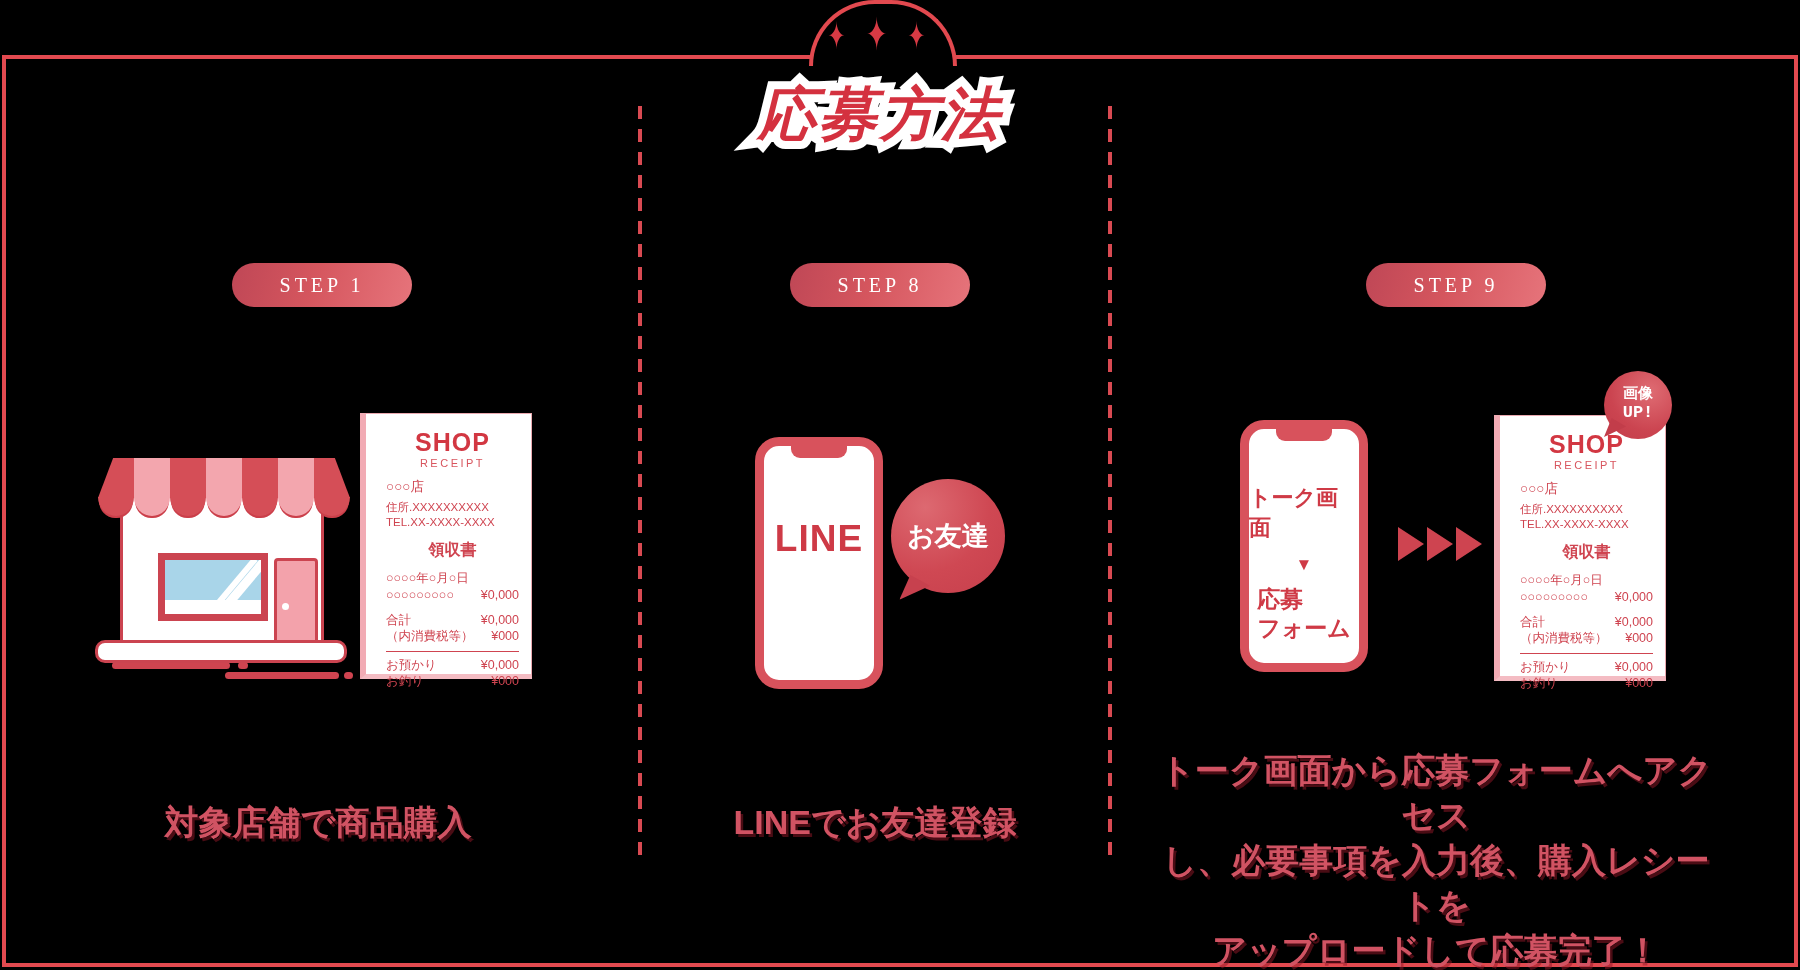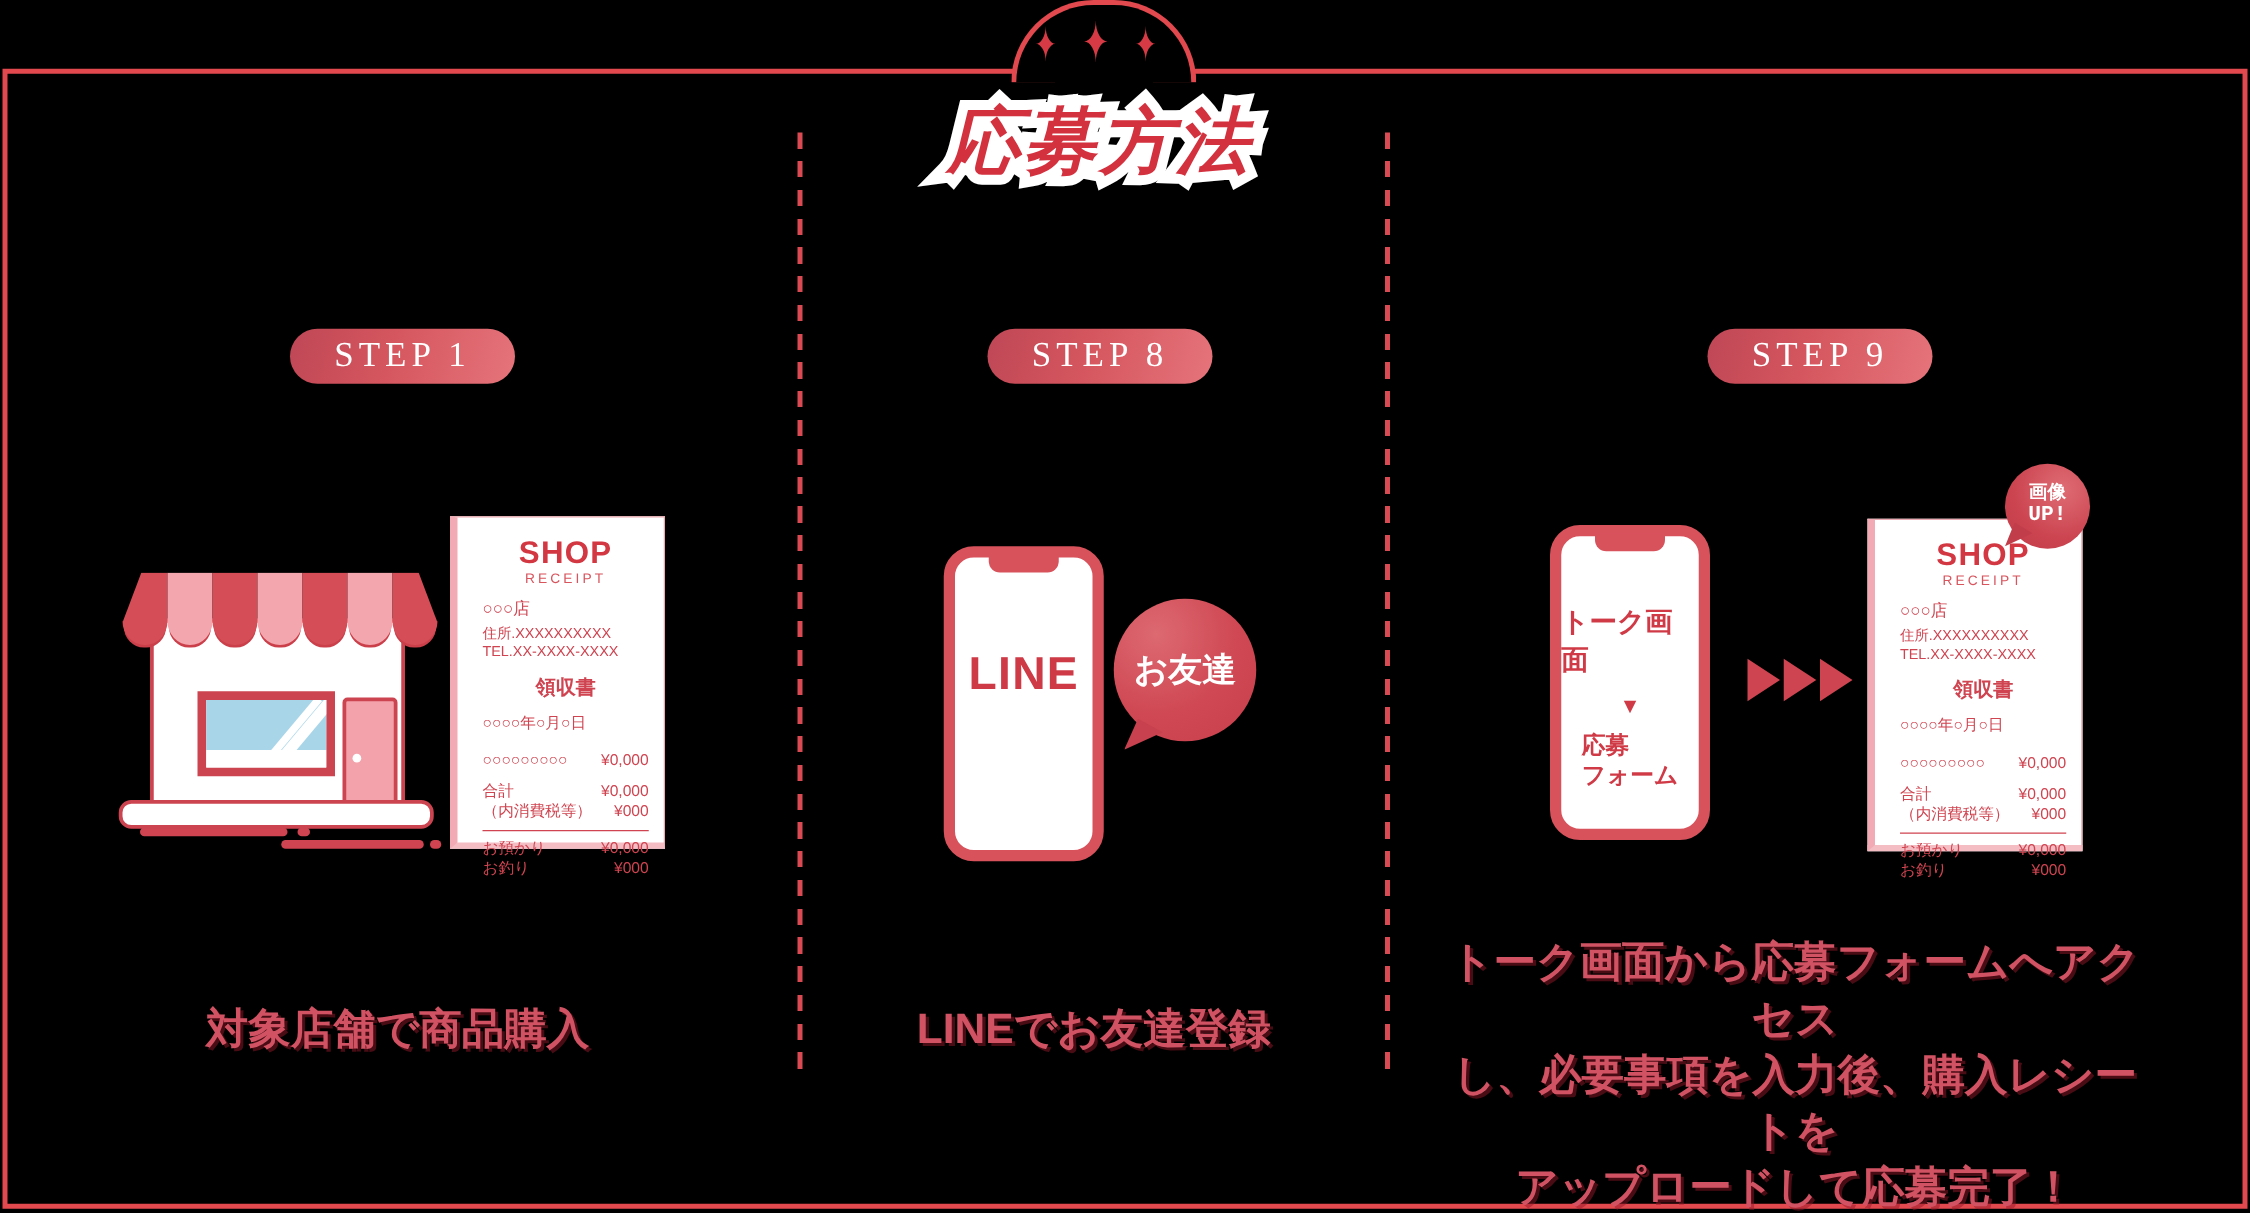--- a/index.html
+++ b/index.html
@@ -26,21 +26,21 @@
   .title-fill{color:#d4313f;}
 
   
   .vdash{position:absolute;top:106px;height:756px;width:4px;
          background:repeating-linear-gradient(to bottom,#d94a52 0 13px,transparent 13px 23px);}
 
   
   .badge{position:absolute;top:263px;width:180px;height:44px;border-radius:22px;
          background:linear-gradient(105deg,#bf4756 0%,#d5565e 45%,#e6747b 100%);
          color:#fff;display:flex;align-items:center;justify-content:center;
-         font-family:"Liberation Serif",serif;font-size:28px;letter-spacing:4px;}
+         font-family:"Liberation Serif",serif;font-size:20px;letter-spacing:4px;}
 
   
   .caption{position:absolute;font-size:34px;font-weight:800;color:#d15363;text-align:center;
            text-shadow:2.5px 2.5px 0 rgba(148,24,40,.5);}
   .caption3{line-height:45px;}
 
   
   .shop{position:absolute;left:98px;top:455px;width:252px;height:230px;}
   .shop-body{position:absolute;left:22px;top:40px;width:198px;height:148px;background:#fff;
              border:3px solid #cb4450;}
@@ -70,37 +70,37 @@
 
   
   .receipt{position:absolute;width:172px;height:266px;background:#fff;box-sizing:border-box;
            border:1.5px solid #eaa9b0;border-left:6px solid #f2abb4;border-bottom:5px solid #f4bcc3;
            padding:12px 12px 0 20px;color:#cf4450;}
   .r-shop{text-align:center;font-size:25px;font-weight:bold;color:#d23742;letter-spacing:1px;line-height:1;margin-top:4px;}
   .r-receipt{text-align:center;font-size:11px;letter-spacing:2.5px;color:#d8555e;margin:2px 0 9px;}
   .r-store{font-size:13.5px;margin-bottom:4px;}
   .r-addr,.r-tel{font-size:11.5px;line-height:1.3;}
   .r-title{text-align:center;font-size:16px;font-weight:bold;margin:10px 0 9px;}
-  .r-date{font-size:12.5px;margin-bottom:13px;}
+  .r-date{font-size:12.5px;}
   .r-row{display:flex;justify-content:space-between;font-size:12.5px;line-height:1.3;}
   .r-gap{margin-top:9px;}
   .r-sep{border-top:1.5px solid #cf4450;margin:6px 0 5px;}
 
   
   .phone{position:absolute;width:110px;height:234px;background:#fff;
          border:9px solid #d8525c;border-radius:24px;}
   .notch{position:absolute;top:-2px;left:50%;transform:translateX(-50%);
          width:56px;height:14px;background:#d8525c;border-radius:0 0 9px 9px;}
   .line-label{position:absolute;top:72px;width:100%;text-align:center;
               font-size:37px;font-weight:bold;color:#ce3a46;letter-spacing:1px;}
   .p3-screen{position:absolute;top:54px;width:100%;display:flex;flex-direction:column;
              align-items:center;color:#cf3a46;font-weight:bold;}
   .p3-l1{font-size:22px;}
   .p3-arrow{font-size:17px;margin:12px 0 10px;}
-  .p3-l2{font-size:19px;line-height:1.25;}
+  .p3-l2{font-size:23px;line-height:1.25;}
 
   
   .bubble{position:absolute;left:891px;top:479px;width:114px;height:114px;border-radius:50%;
           background:radial-gradient(circle at 30% 25%,#dd6971 0%,#cf4853 55%,#c63f4c 100%);
           display:flex;align-items:center;justify-content:center;
           color:#fff;font-size:27px;font-weight:bold;z-index:2;}
   .bubble-tail{position:absolute;left:10px;bottom:-9px;width:30px;height:26px;background:#c7414e;
                clip-path:polygon(0 100%,25% 0,95% 30%);transform:rotate(8deg);}
 
   

